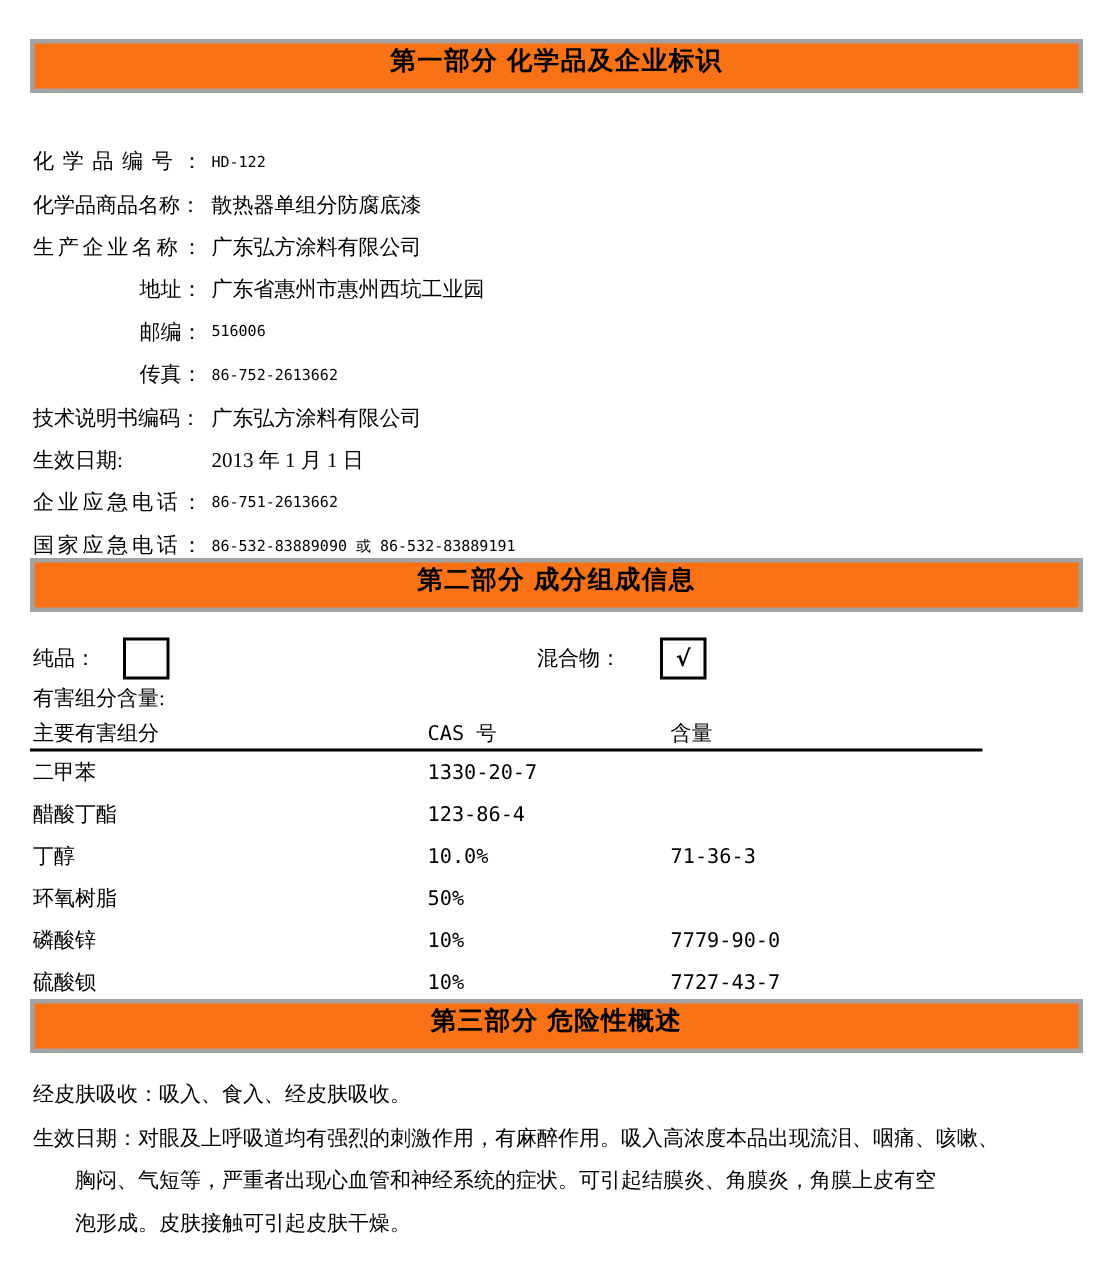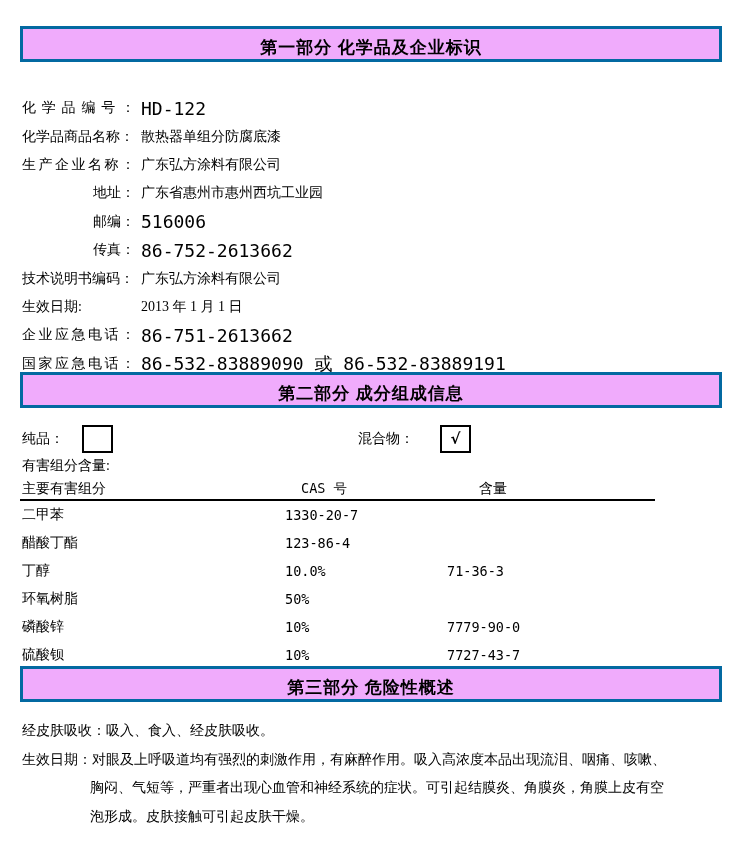--- a/index.html
+++ b/index.html
@@ -5,67 +5,67 @@
   html,body { margin:0; padding:0; background:#ffffff; }
   .page {
     position:relative; width:740px; height:854px; margin:0 auto;
     background:#ffffff; color:#000;
     font-family:"Liberation Serif", serif;
     font-size:14px; overflow:hidden;
   }
   
   .sec-box {
     position:absolute; left:20px; width:696px; height:30px;
-    border:3px solid #0369a1; background:#f0abfc;
-    display:flex; align-items:flex-end; justify-content:center;
+    border:3px solid #a3a3a3; background:#f97316;
+    display:flex; align-items:flex-start; justify-content:center;
   }
   .sec-title {
     font-family:"Liberation Sans", sans-serif;
     font-weight:bold; font-size:17px; letter-spacing:1px;
   }
   #sec1 { top:26px; } #sec2 { top:372px; } #sec3 { top:666px; }
 
   
   .fields { position:absolute; top:84px; left:22px; width:700px;margin-top:10px; }
   .field-row { display:flex; align-items:center; height:28.4px; }
   .lbl { display:inline-block; width:113px; white-space:nowrap; }
   .al-j { text-align:justify; text-align-last:justify; }
   .al-r { text-align:right; }
   .al-l { text-align:left; }
   .val { margin-left:6px; white-space:nowrap; }
-  .v-mono { font-family:"DejaVu Sans Mono", monospace; font-size:18px; }
+  .v-mono { font-family:"DejaVu Sans Mono", monospace; font-size:10px; }
   .v-serif { font-family:"Liberation Serif", serif; }
 
   
   .cb-label { position:absolute; font-size:14px; }
   #pure-label { left:22px; top:430px; }
   #mixture-label { left:358px; top:430px; }
   .checkbox {
     position:absolute; top:425px; width:27px; height:24px;
     border:2px solid #000; background:#fff;
     display:flex; align-items:center; justify-content:center;
     font-family:"DejaVu Sans", sans-serif; font-size:15px; font-weight:bold;
   }
   #pure-checkbox { left:82px; }
   #mixture-checkbox { left:440px; }
 
   .content-heading { position:absolute; left:22px; top:457px; }
 
   
   .comp-table { position:absolute; left:20px; top:479px; width:702px; }
   .t-row { display:grid; grid-template-columns:263px 162px 277px; align-items:center; }
-  .t-head { height:20px; width:635px; border-bottom:2px solid #000;gap:16px; }
+  .t-head { height:20px; width:635px; border-bottom:2px solid #000; }
   .t-body .t-row { height:28px; }
   .t-cell { padding-left:2px; white-space:nowrap; }
   .t-num { font-family:"DejaVu Sans Mono", monospace; font-size:13.5px; }
 
   
   .hazards { position:absolute; left:22px; top:717px; width:700px; line-height:28.5px; }
   .hz-line { white-space:nowrap; }
-  .hz-indent { margin-left:68px; }
+  .hz-indent { margin-left:28px; }
   .hz-serif-num { font-family:"Liberation Serif", serif; }
 </style>
 </head>
 <body>
 
 <div class="page">
 
   <div class="sec-box" id="sec1">
     <span class="sec-title">第一部分 化学品及企业标识</span>
   </div>

